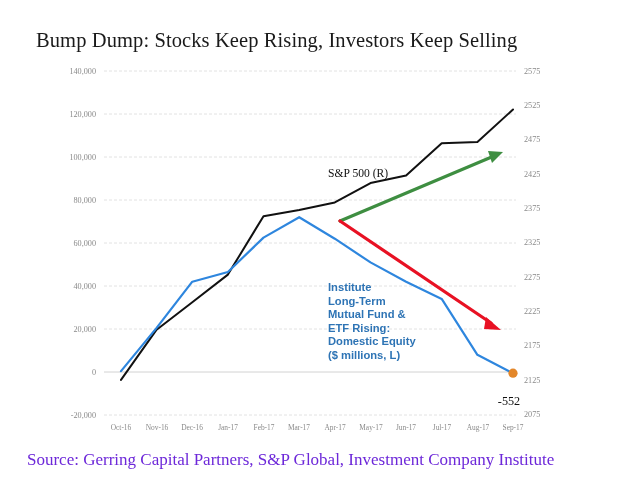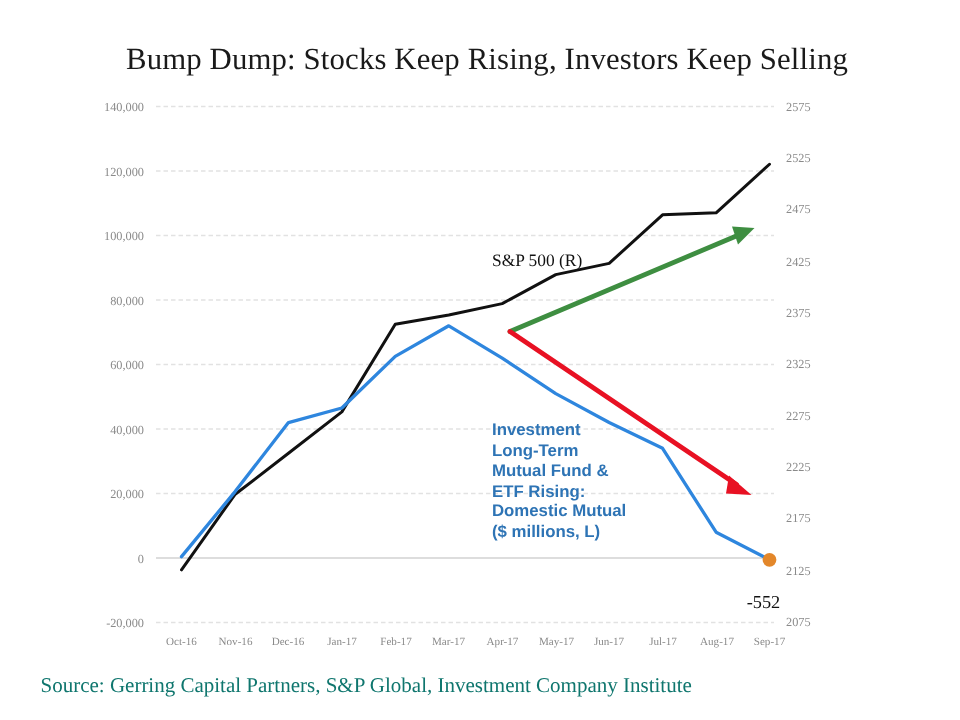--- a/index.html
+++ b/index.html
@@ -22,29 +22,28 @@
   }
   .chart-title {
     position: absolute;
     left: 36px;
     top: 29px;
     font-size: 20.5px;
     font-family: "Liberation Serif", serif;
     color: #1a1a1a;
     letter-spacing: 0.1px;
     white-space: nowrap;
-    margin-left: 48px;
   }
   .source-note {
     position: absolute;
     left: 27px;
     top: 450px;
-    font-size: 14px;
+    font-size: 17px;
     font-family: "Liberation Serif", serif;
-    color: #0f766e;
+    color: #6d28d9;
     white-space: nowrap;
   }
   .plot-svg {
     position: absolute;
     left: 0;
     top: 0;
   }
   .axis-label {
     font-family: "Liberation Serif", serif;
     font-size: 8.2px;
@@ -154,23 +153,23 @@
     </g>
 
     <circle id="end-marker" cx="513.0" cy="373.2" r="4.6" fill="#E3872A"></circle>
 
     <text class="series-label-black" x="328" y="177">S&amp;P 500 (R)</text>
 
     <text class="point-label" x="509" y="405">-552</text>
   </svg>
 
   <div class="blue-callout">
-    <div>Investment</div>
+    <div>Institute</div>
     <div>Long-Term</div>
     <div>Mutual Fund &amp;</div>
     <div>ETF Rising:</div>
-    <div>Domestic Mutual</div>
+    <div>Domestic Equity</div>
     <div>($ millions, L)</div>
   </div>
 
   <div class="source-note">Source: Gerring Capital Partners, S&amp;P Global, Investment Company Institute</div>
 
 </div>
 
 </body></html>

